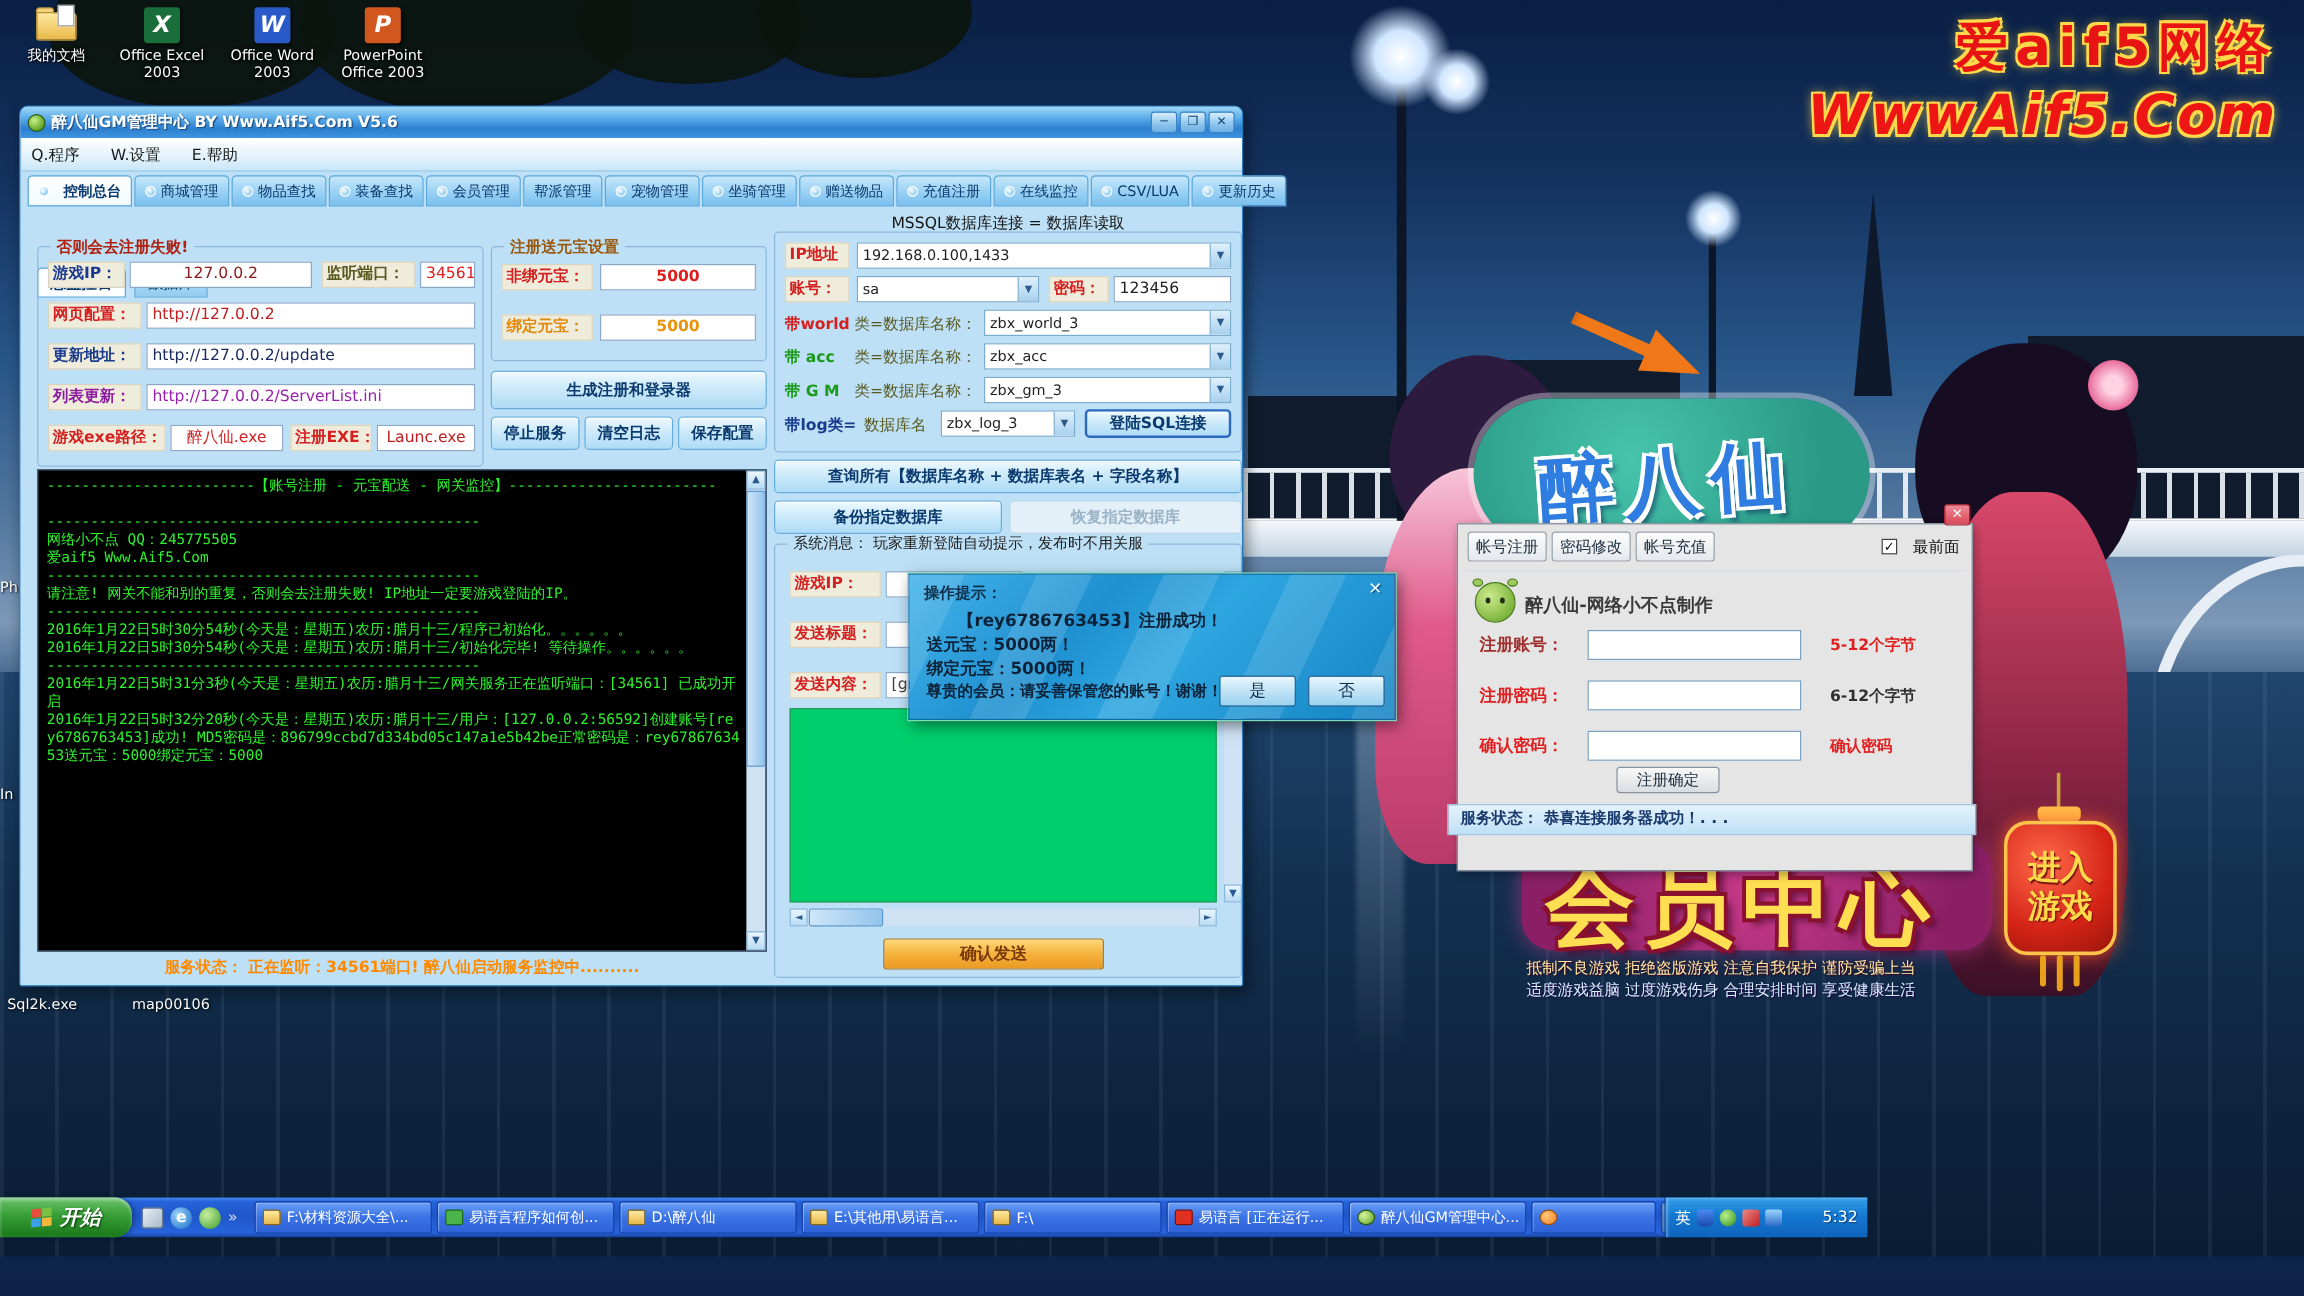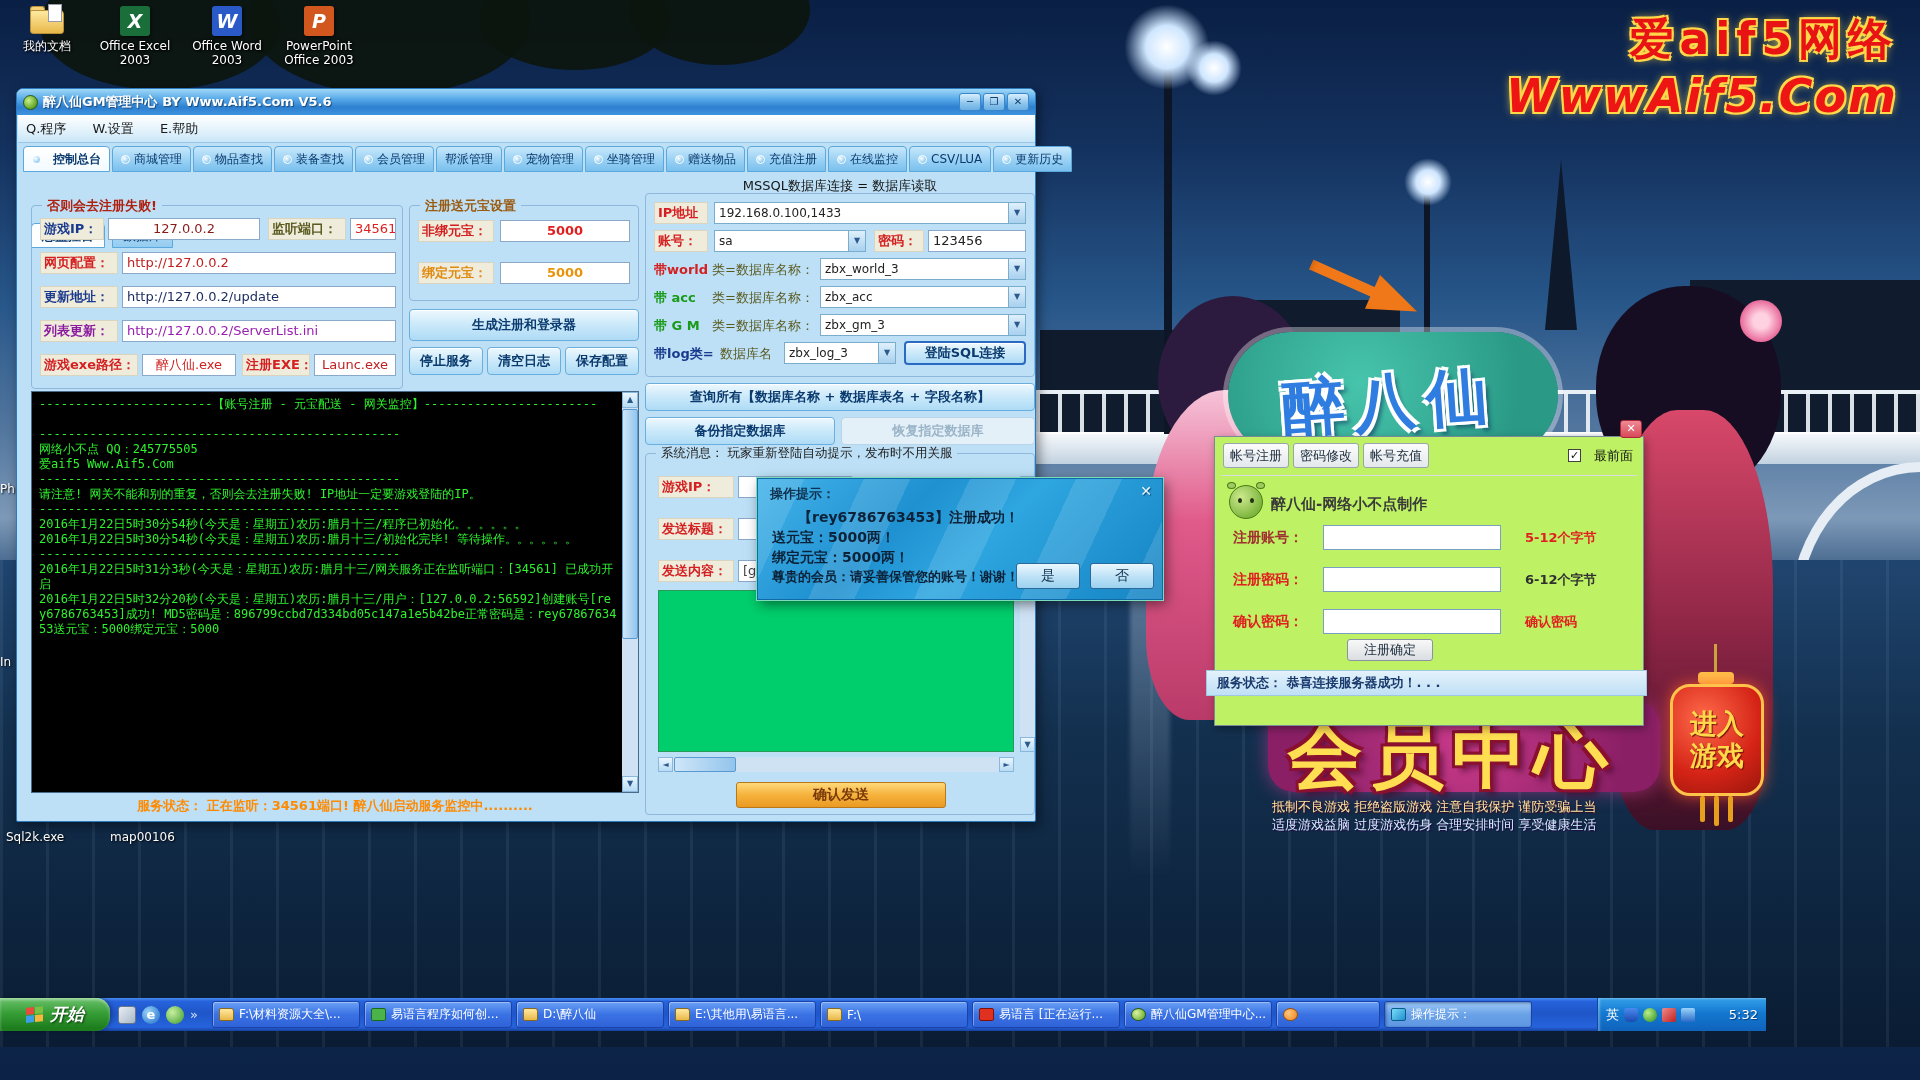--- a/index.html
+++ b/index.html
@@ -117,36 +117,36 @@
     background:linear-gradient(135deg,#43b4ea 0%,#1f90d0 35%,#2ea6e0 55%,#1684c4 100%);
     border:1px solid #0e6aa8; box-shadow:0 0 0 1px #7adcb8,3px 4px 12px rgba(0,0,0,.5); }
   .dialog .streaks { position:absolute; inset:0; background:repeating-linear-gradient(115deg, rgba(255,255,255,.12) 0 42px, rgba(255,255,255,0) 42px 96px); }
   .dlg-title { position:absolute; left:12px; top:6px; font-size:13px; font-weight:bold; color:#10314e; }
   .dlg-close { position:absolute; right:10px; top:4px; font-size:14px; font-weight:bold; color:#eef8ff; text-shadow:1px 1px 1px #0a4a7a; }
   .dlg-line { position:absolute; left:14px; font-size:14px; font-weight:bold; color:#0c2238; white-space:nowrap; }
   .dlg-btn { position:absolute; top:84px; width:64px; height:26px; background:linear-gradient(180deg,#eaf7fe,#b8dff5 60%,#9cd2f0);
     border:1px solid #2a6a9a; border-radius:3px; font-size:14px; color:#10314e; display:flex; align-items:center; justify-content:center; }
 
   
-  .regwin { left:1214px; top:436px; width:430px; height:290px; z-index:8; background:#bef264; border:1px solid #7a8a9a; box-shadow:2px 3px 8px rgba(0,0,0,.35); }
+  .regwin { left:1214px; top:436px; width:430px; height:290px; z-index:8; background:#e5e5e5; border:1px solid #7a8a9a; box-shadow:2px 3px 8px rgba(0,0,0,.35); }
   .reg-close { left:1620px; top:420px; width:22px; height:18px; z-index:9; background:linear-gradient(180deg,#f08a96,#d84858); border:1px solid #a82838; border-radius:3px; color:#fff; font-size:11px; font-weight:bold; text-align:center; line-height:16px; }
   .regtab { position:absolute; top:6px; height:25px; width:66px; background:linear-gradient(180deg,#fcfcfc,#e4e8ec); border:1px solid #98a4b0; border-radius:3px; font-size:13px; color:#203040; display:flex; align-items:center; justify-content:center; }
   .reg-divider { position:absolute; left:6px; top:38px; width:416px; border-top:1px solid #d8dce0; }
   .checkbox { position:absolute; width:13px; height:13px; background:#fff; border:1px solid #404040; font-size:11px; line-height:11px; text-align:center; color:#111; font-weight:bold; }
   .avatar { position:absolute; left:14px; top:48px; width:34px; height:34px; border-radius:50%; background:radial-gradient(circle at 35% 35%,#cdea8e,#7ab33a 75%); border:1px solid #4a7a1a; }
   .avatar .eye { position:absolute; top:12px; width:4px; height:5px; background:#203010; border-radius:50%; }
   .avatar .ear { position:absolute; top:-4px; width:9px; height:7px; background:#9ecb5e; border:1px solid #4a7a1a; border-radius:50%; }
   .reg-field { position:absolute; width:178px; height:25px; background:#fff; border:1px solid #7aa0c0; }
   .reg-label { position:absolute; font-size:14px; font-weight:bold; white-space:nowrap; }
   .reg-hint { position:absolute; font-size:13px; font-weight:bold; white-space:nowrap; }
   .reg-submit { position:absolute; left:132px; top:202px; width:86px; height:22px; background:linear-gradient(180deg,#f8f8f8,#dadee2); border:1px solid #8894a0; border-radius:3px; font-size:13px; color:#203040; display:flex; align-items:center; justify-content:center; }
   .reg-status { left:1206px; top:670px; width:441px; height:26px; z-index:8; background:linear-gradient(180deg,#e4f2fc,#bfe0f5); border:1px solid #9ec7e0; font-size:13px; font-weight:bold; color:#1a3a6e; line-height:24px; padding-left:10px; white-space:nowrap; }
 
   
-  .taskbar { left:0; top:998px; width:1766px; height:33px; z-index:30; background:linear-gradient(180deg,#4a8af2 0%,#2663dc 10%,#1f56c8 45%,#2663dc 88%,#17429e 100%); }
+  .taskbar { left:0; top:998px; width:1556px; height:33px; z-index:30; background:linear-gradient(180deg,#4a8af2 0%,#2663dc 10%,#1f56c8 45%,#2663dc 88%,#17429e 100%); }
   .start { position:absolute; left:0; top:0; width:110px; height:33px; border-radius:0 14px 14px 0;
     background:linear-gradient(180deg,#6cc26c 0%,#379f37 45%,#1e7e1e 90%); box-shadow:inset 0 2px 3px rgba(255,255,255,.4),2px 0 4px rgba(0,0,0,.3);
     display:flex; align-items:center; justify-content:center; gap:6px; }
   .start-label { color:#fff; font-size:17px; font-weight:bold; font-style:italic; text-shadow:1px 1px 2px #0a3a0a; }
   .winflag { width:18px; height:16px; display:grid; grid-template-columns:8px 8px; grid-template-rows:7px 7px; gap:1px; transform:skewY(-6deg); }
   .winflag i { display:block; }
   .qlaunch { position:absolute; left:114px; top:0; width:94px; height:33px; display:flex; align-items:center; gap:6px; padding-left:4px; }
   .ql-ico { width:18px; height:18px; border-radius:3px; }
   .chev { color:#cfe0ff; font-size:13px; }
   .tbtn { position:absolute; top:3px; height:27px; border-radius:3px; background:linear-gradient(180deg,#6aa0f6,#3a72e4 50%,#2f62d8);
@@ -442,21 +442,21 @@
     <div class="chip lbl-red" style="left:12px;top:64px;width:76px;">发送标题：</div>
     <div class="field" style="left:92px;top:64px;width:252px;"></div>
     <div class="chip lbl-red" style="left:12px;top:106px;width:76px;">发送内容：</div>
     <div class="field" style="left:92px;top:106px;width:252px;color:#444;">[gree</div>
     <div class="green-area" style="left:12px;top:136px;width:356px;height:162px;"></div>
     <div class="hscroll" style="left:12px;top:303px;width:356px;">
       <div class="hs-btn" style="left:0;">◄</div>
       <div class="sb-thumb" style="left:16px;top:0;width:62px;height:15px;"></div>
       <div class="hs-btn" style="right:0;">►</div>
     </div>
-    <div class="confirm-btn abs" style="left:90px;top:328px;width:210px;height:26px;">确认发送</div>
+    <div class="confirm-btn abs" style="left:90px;top:328px;width:184px;height:26px;">确认发送</div>
     <div class="vscroll" style="left:374px;top:22px;width:15px;height:276px;">
       <div class="sb-btn" style="top:0;width:15px;height:15px;">▲</div>
       <div class="sb-thumb" style="left:0;top:16px;width:15px;height:86px;"></div>
       <div class="sb-btn" style="bottom:0;width:15px;height:15px;">▼</div>
     </div>
   </div>
 </div>
 
 <div class="abs dialog">
   <div class="streaks"></div>

